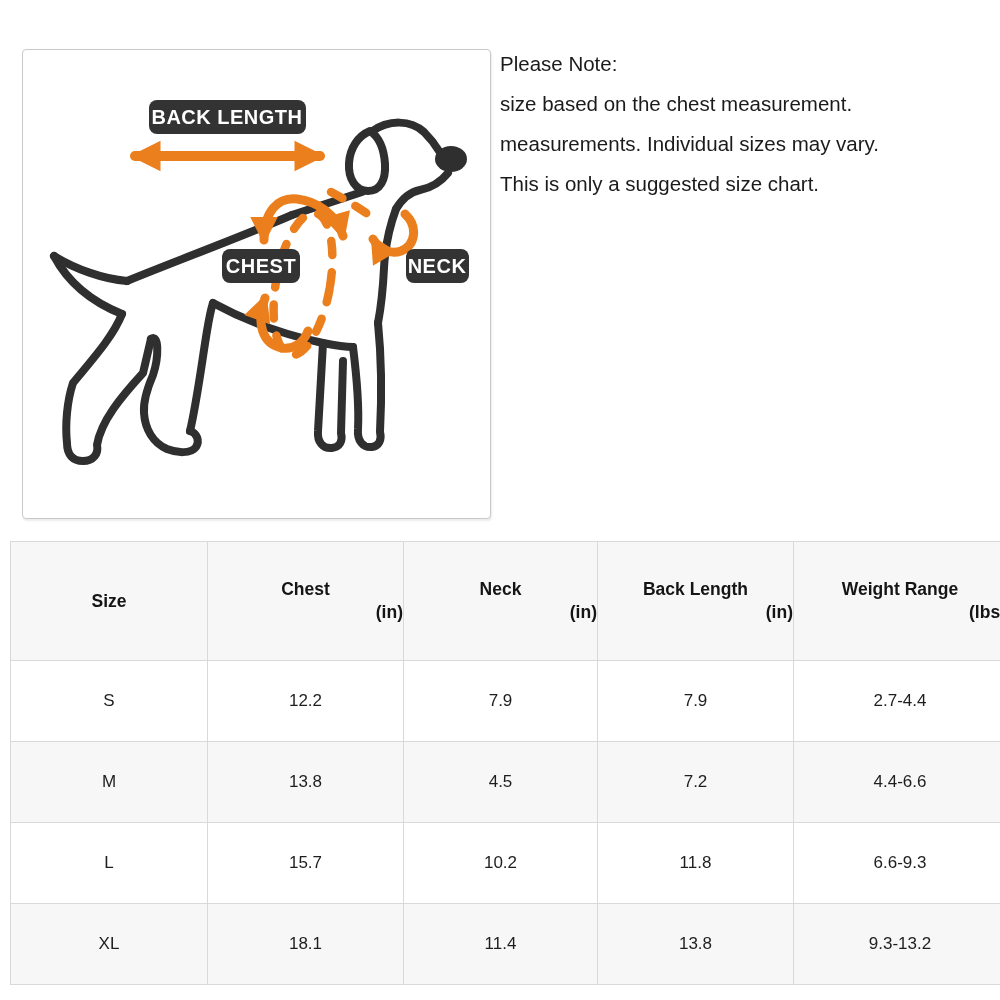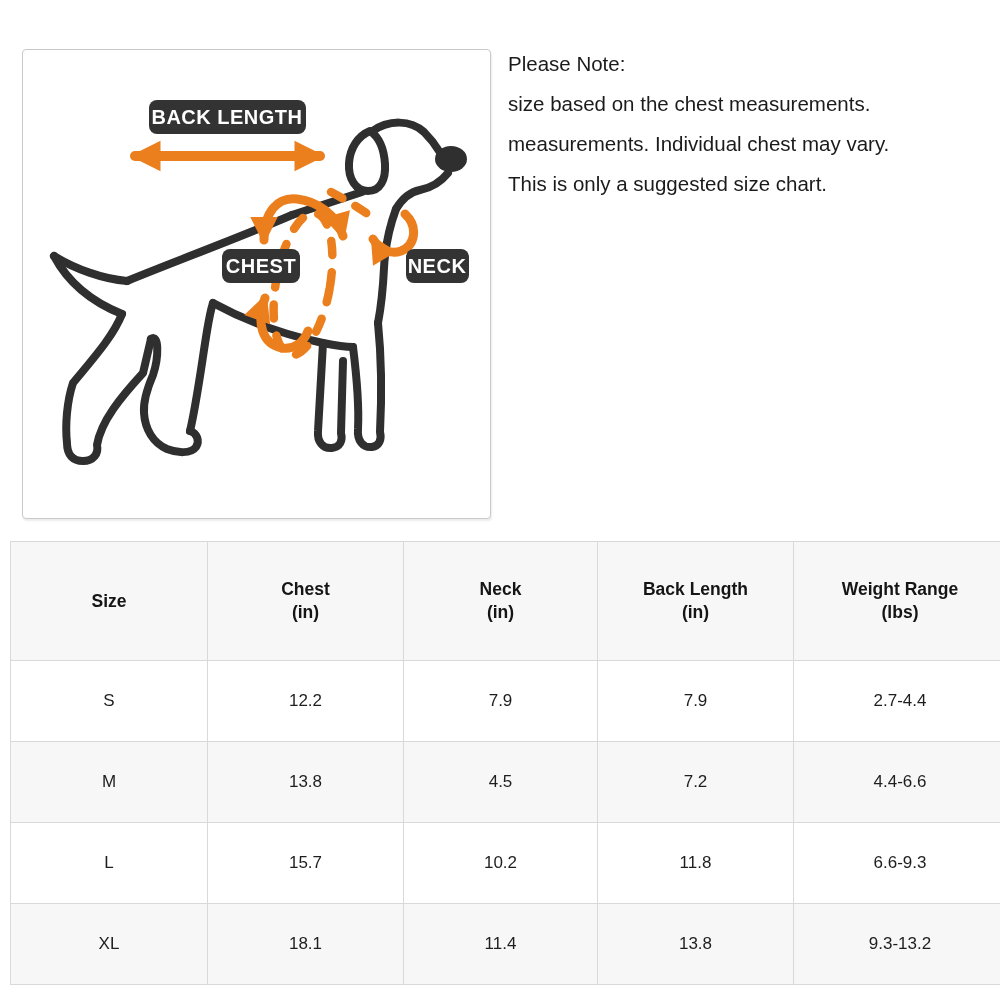--- a/index.html
+++ b/index.html
@@ -17,21 +17,21 @@
   .dog-panel svg{display:block;width:467px;height:468px;}
   .pill-text{
     font-family:"Liberation Sans", sans-serif;
     font-weight:bold;fill:#ffffff;letter-spacing:.5px;
   }
   
   .notes{
     position:absolute;left:500px;top:44px;width:500px;
     font-size:20.5px;line-height:40px;color:#1b1b1b;
   }
-  .notes .note-line{white-space:nowrap;height:40px;margin-left:8px;}
+  .notes .note-line{white-space:nowrap;height:40px;}
   
   .size-table-wrap{position:absolute;left:10px;top:541px;width:996px;}
   table.size-table{
     border-collapse:collapse;table-layout:fixed;width:996px;
     font-size:17px;color:#1e1e1e;
   }
   table.size-table col.c0{width:197px;}
   table.size-table col.c1{width:196px;}
   table.size-table col.c2{width:194px;}
   table.size-table col.c3{width:196px;}
@@ -39,21 +39,21 @@
   table.size-table th, table.size-table td{
     border:1px solid #d9d9d9;text-align:center;vertical-align:middle;
     padding:0;
   }
   table.size-table thead th{
     height:118px;background:#f7f7f7;font-weight:bold;color:#151515;
     line-height:23px;font-size:17.5px;
   }
   table.size-table tbody td{height:80px;background:#ffffff;}
   table.size-table tbody tr.alt td{background:#f7f7f7;}
-  .hdr-unit{display:block;font-weight:bold;}
+  .hdr-unit{display:block;font-weight:bold;text-align:right;}
 </style>
 </head>
 <body>
 
 <div class="dog-panel">
   <svg viewBox="22 49 467 468" xmlns="http://www.w3.org/2000/svg">
     <defs>
       <marker id="ah" viewBox="0 0 10 10" refX="8" refY="5" markerWidth="3.4" markerHeight="3.4" orient="auto-start-reverse" markerUnits="strokeWidth">
         <path d="M0.5,0.5 L9.5,5 L0.5,9.5 Z" fill="#EC7F1D"></path>
       </marker>
@@ -113,22 +113,22 @@
       <text class="pill-text" x="260" y="272" font-size="20" text-anchor="middle">CHEST</text>
 
       <rect x="405" y="248" width="63" height="34" rx="8" fill="#333333"></rect>
       <text class="pill-text" x="436" y="272" font-size="20" text-anchor="middle">NECK</text>
     </g>
   </svg>
 </div>
 
 <div class="notes">
   <div class="note-line">Please Note:</div>
-  <div class="note-line">size based on the chest measurements.</div>
-  <div class="note-line">measurements. Individual chest may vary.</div>
+  <div class="note-line">size based on the chest measurement.</div>
+  <div class="note-line">measurements. Individual sizes may vary.</div>
   <div class="note-line">This is only a suggested size chart.</div>
 </div>
 
 <div class="size-table-wrap">
   <table class="size-table">
     <colgroup>
         <col class="c0">
         <col class="c1">
         <col class="c2">
         <col class="c3">

